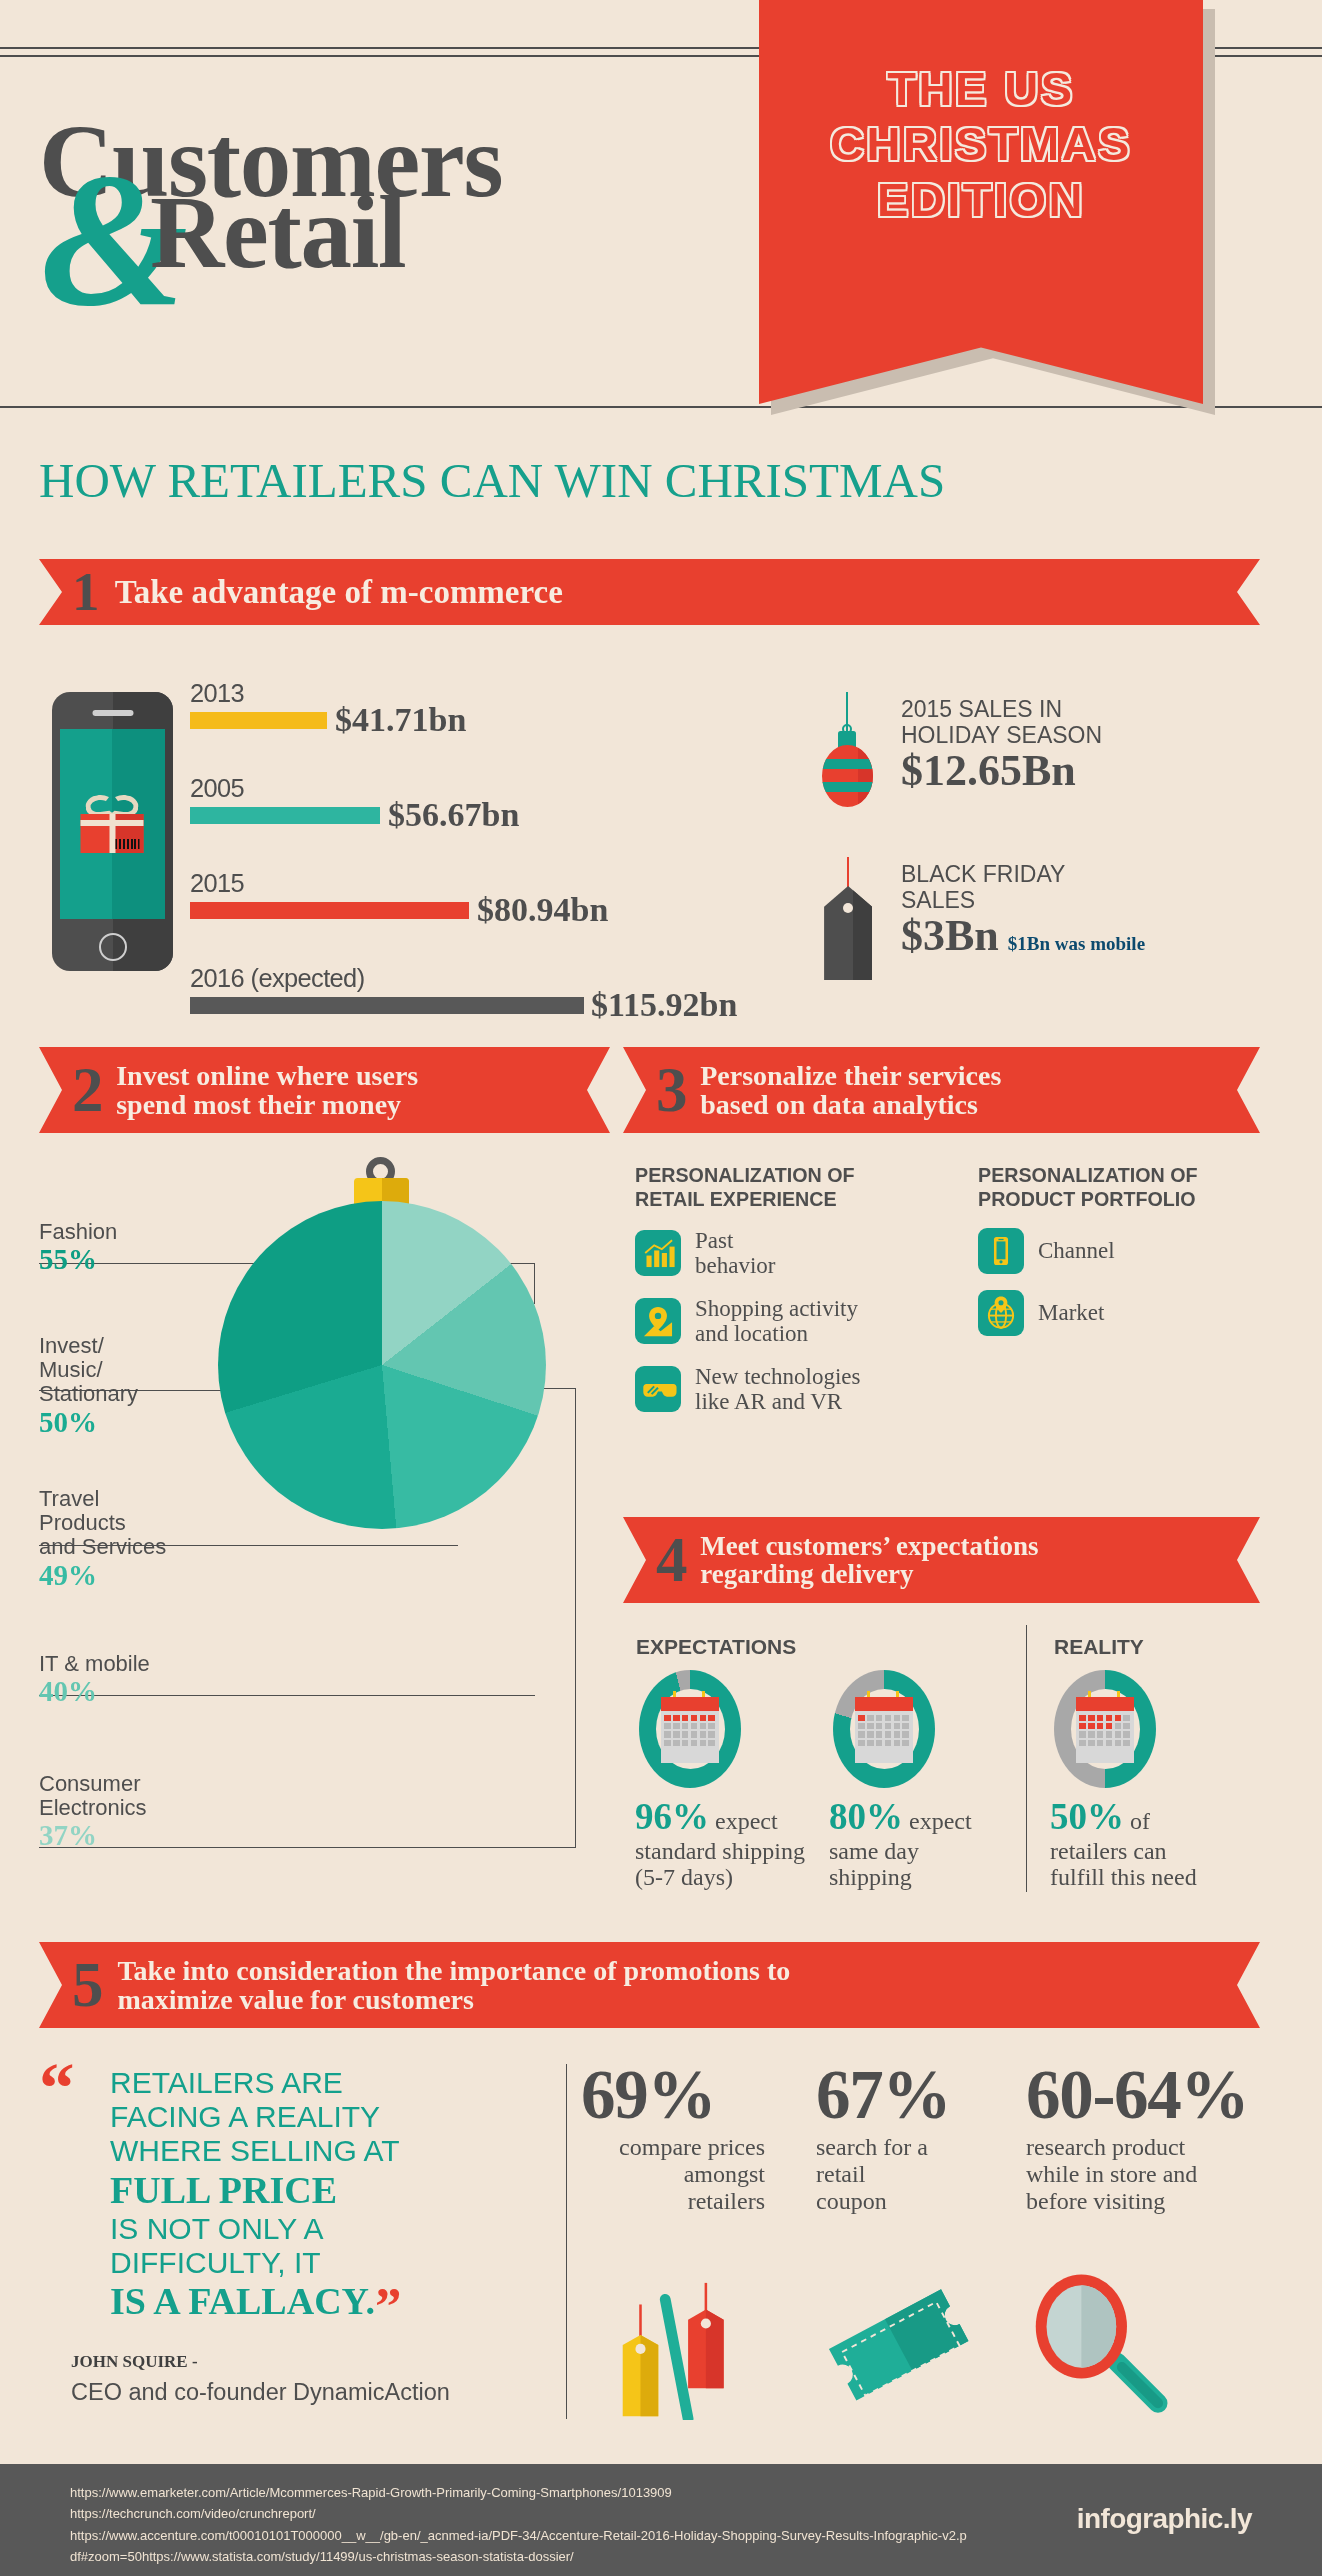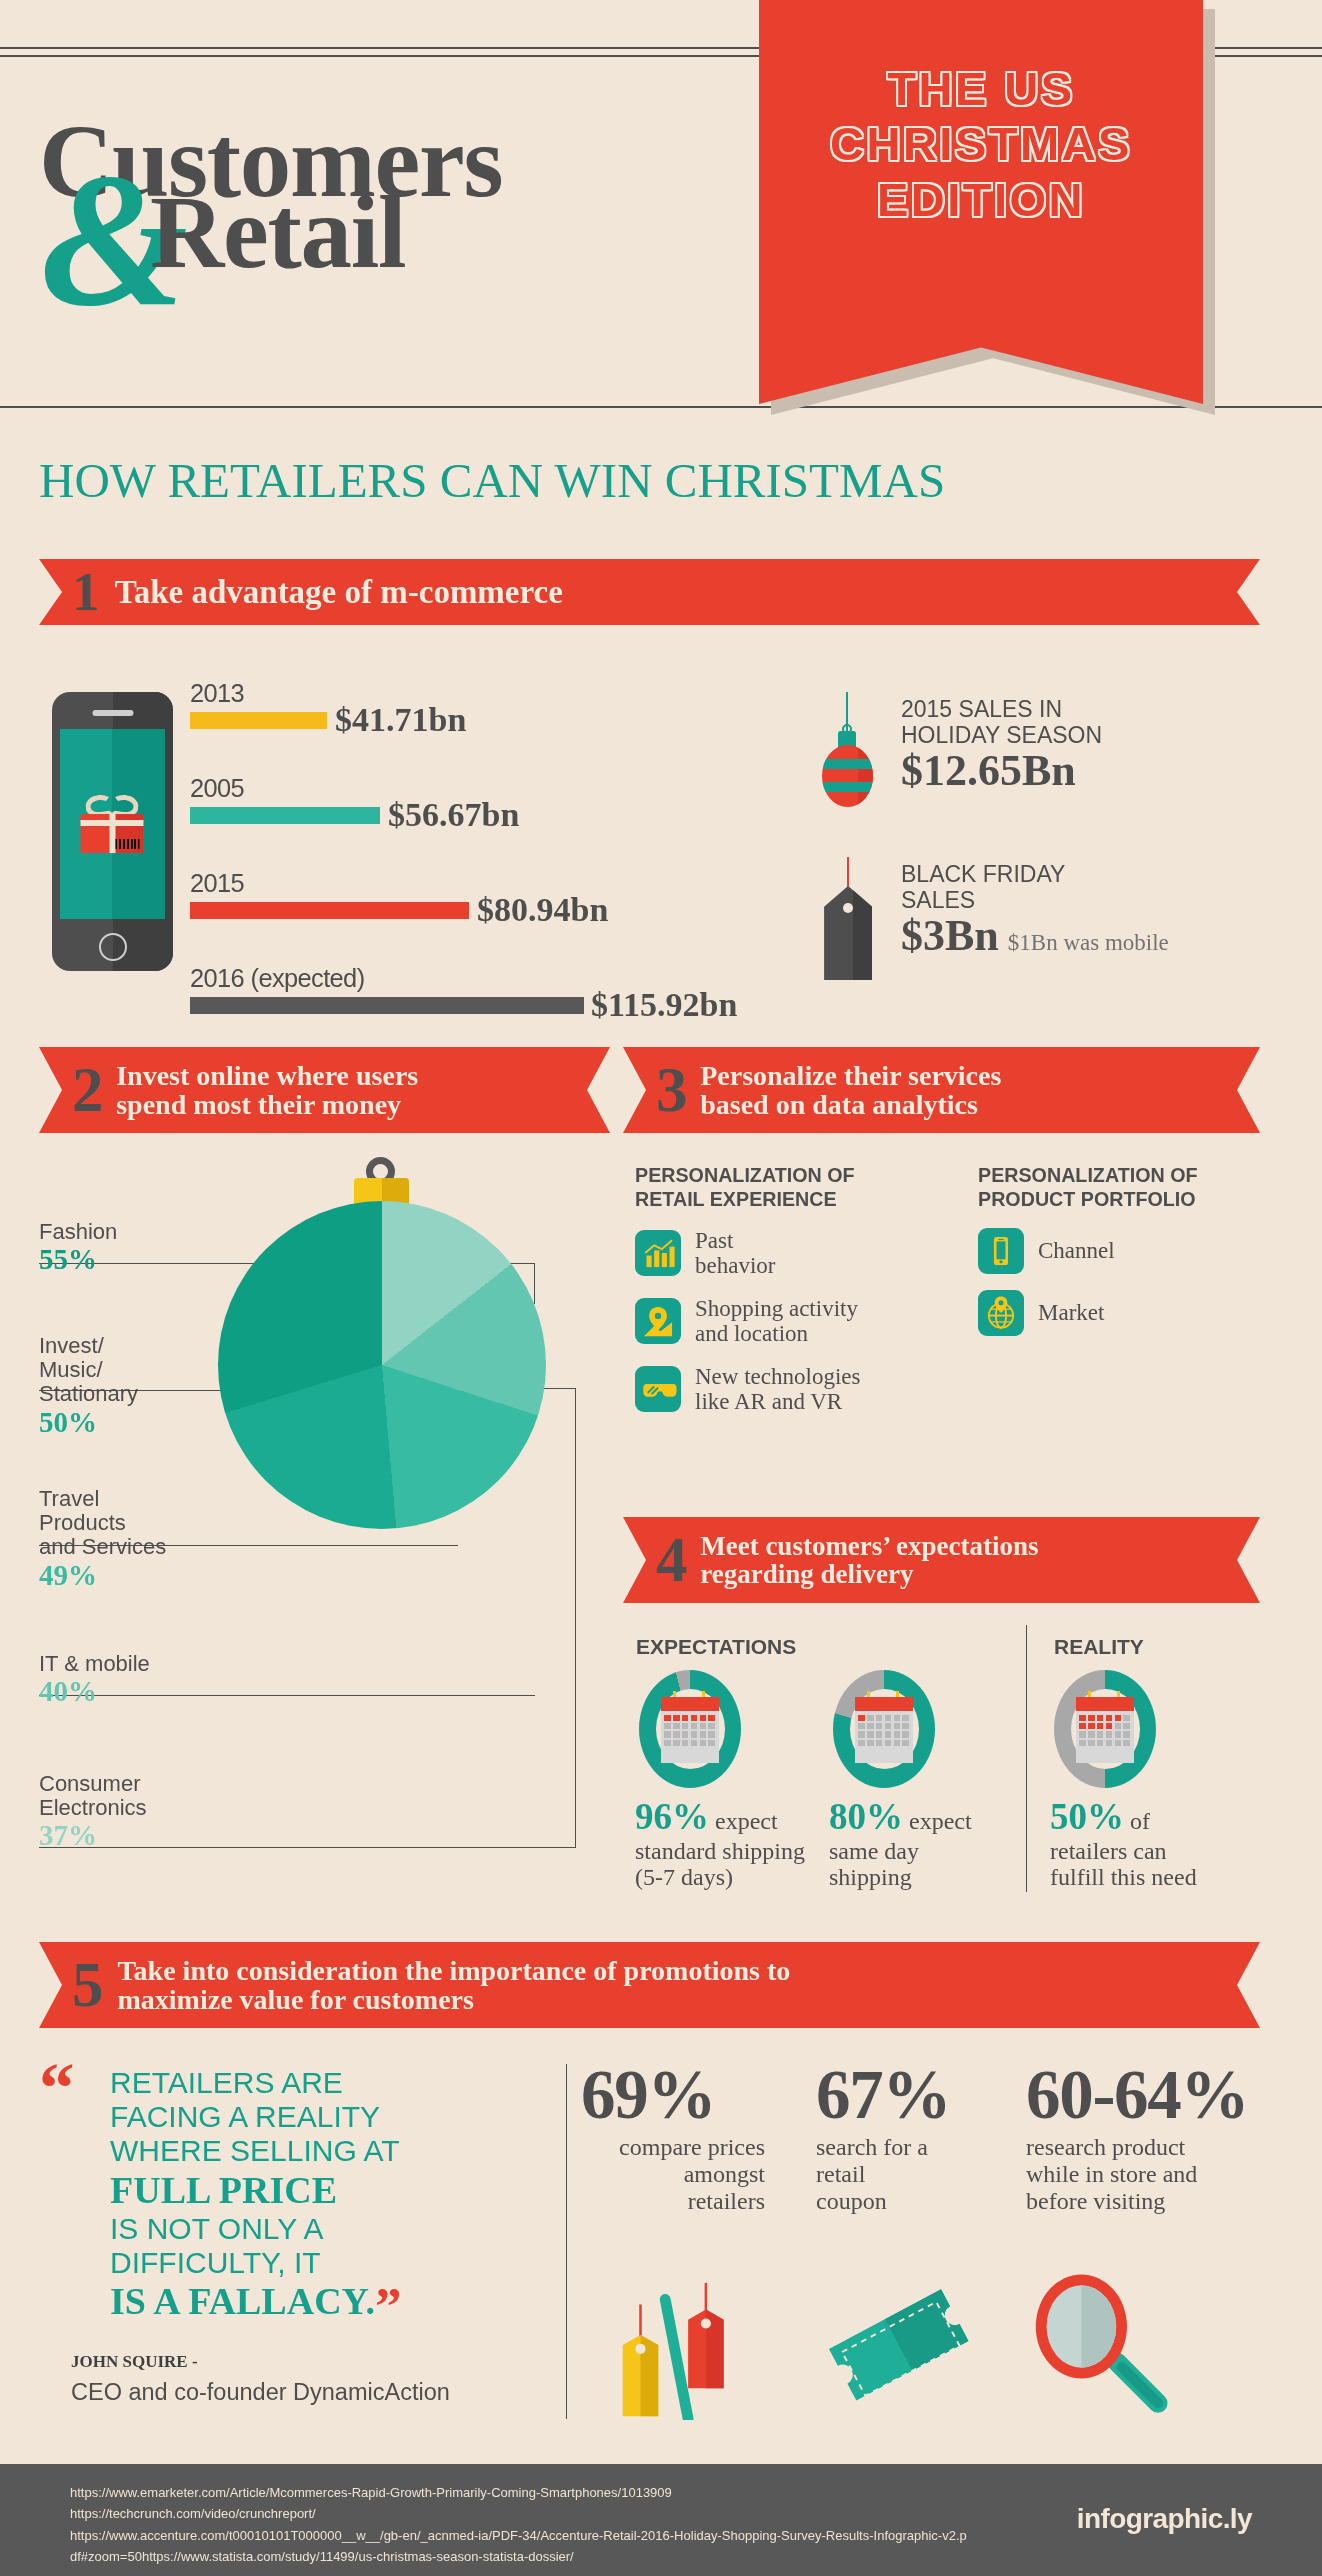--- a/index.html
+++ b/index.html
@@ -169,22 +169,22 @@
 
   .stat-caption {
     font-family:"Liberation Sans", sans-serif;
     font-size:23px; color:#4e4e4e; line-height:1.12; letter-spacing:0px;
   }
   .stat-big {
     font-family:"Liberation Serif", serif; font-weight:700;
     font-size:44px; color:#4e4e4e; line-height:1;
   }
   .stat-small {
-    font-family:"Liberation Serif", serif; font-weight:400;
-    font-size:23px; color:#737373;
+    font-family:"Liberation Serif", serif; font-weight:700;
+    font-size:19px; color:#0c4a6e;
   }
 
   
   .pie-wrap { position:absolute; left:190px; top:1187px; width:381px; height:381px; }
   .pie-hook { position:absolute; left:176px; top:-30.5px; width:29px; height:29px;
     border:7px solid #585858; border-radius:50%; }
   .pie-cap { position:absolute; left:164px; top:-9px; width:55px; height:47px; background:#f5c518;
     border-radius:3.8px 3.8px 0 0; }
   .pie-cap .sh { position:absolute; right:0; top:0; width:50%; height:100%; background:#ddab0c; border-radius:0 3.8px 0 0; }
   .pie-cap-s1 { position:absolute; left:164px; top:33px; width:19px; height:16.5px; background:#f5c518; border-radius:0 0 50% 50%; }

